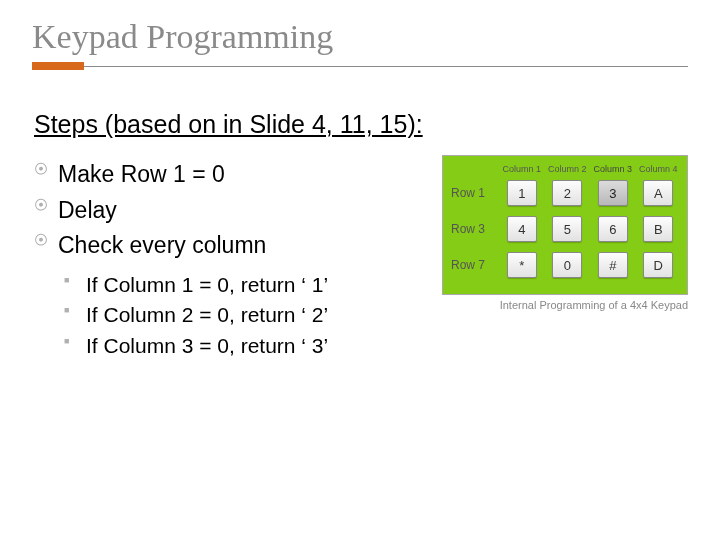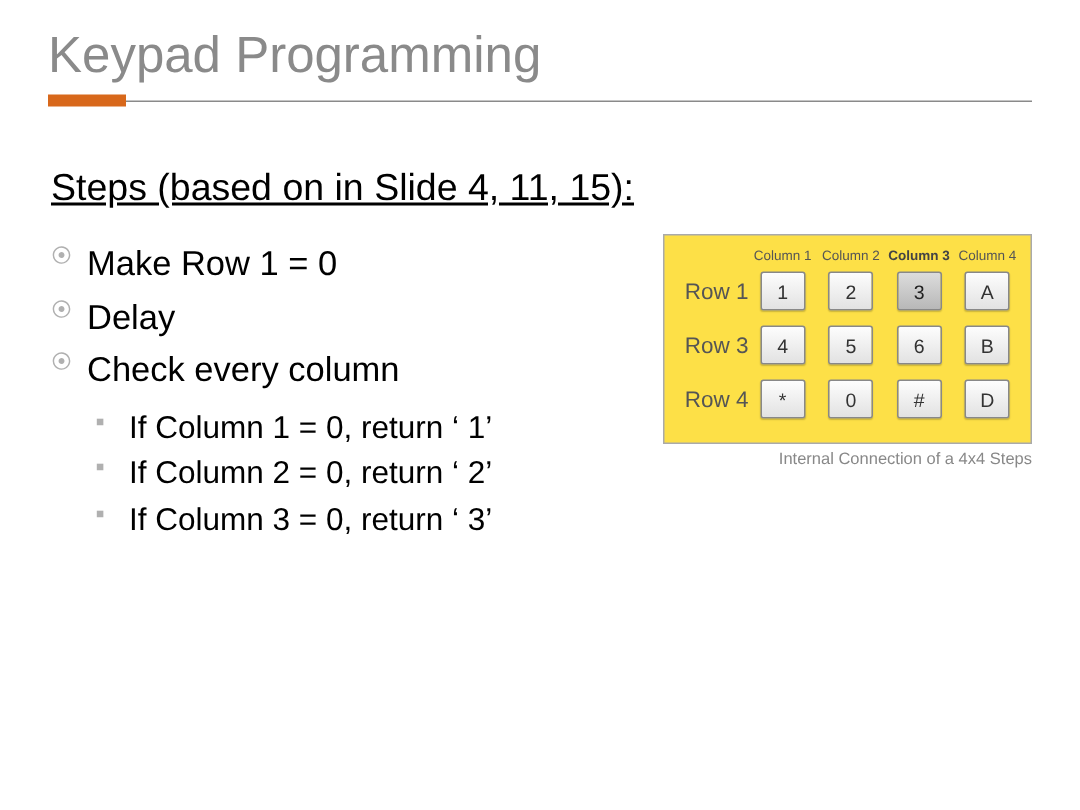--- a/index.html
+++ b/index.html
@@ -16,20 +16,21 @@
     position: relative;
     width: 720px;
     height: 540px;
     padding: 18px 32px 24px 32px;
   }
   .title {
     font-size: 34px;
     color: #8a8a8a;
     margin: 0 0 6px 0;
     font-weight: 400;
+    font-family: Liberation Serif, serif;
   }
   .rule-wrap {
     display: flex;
     align-items: stretch;
     height: 8px;
     margin: 0 0 40px 0;
   }
   .rule-accent {
     width: 52px;
     background: #d8681b;
@@ -92,41 +93,41 @@
     top: 4px;
     font-size: 9px;
     color: #b0b0b0;
   }
   .figwrap {
     width: 246px;
     padding-top: 2px;
   }
   .fig {
     border: 1px solid #aaa;
-    background: #fde047;
+    background: #84cc16;
     padding: 8px 6px 6px 6px;
   }
   .col-labels {
     display: grid;
     grid-template-columns: 50px repeat(4, 1fr);
     font-size: 9px;
     color: #555;
     text-align: center;
     margin-bottom: 6px;
   }
   .krow {
     display: grid;
     grid-template-columns: 50px repeat(4, 1fr);
     align-items: center;
     margin-bottom: 10px;
   }
   .rlab {
-    font-size: 15px;
+    font-size: 12px;
     color: #555;
-    text-align: right;
+    text-align: left;
     padding-left: 2px;
   }
   .key {
     width: 30px;
     height: 26px;
     margin: 0 auto;
     background: linear-gradient(#fdfdfd, #e2e2e2);
     border: 1px solid #888;
     border-radius: 2px;
     font-size: 13px;
@@ -139,21 +140,21 @@
   .key.hl {
     background: linear-gradient(#dcdcdc, #b8b8b8);
     color: #222;
   }
   .caption {
     font-size: 11px;
     color: #888;
     text-align: right;
     margin-top: 4px;
   }
-  .emph { font-weight: bold; color: #444; }
+  .emph { font-weight: normal; color: #444; }
 </style>
 </head>
 <body>
 
 <div class="slide">
   <h1 class="title">Keypad Programming</h1>
   <div class="rule-wrap">
     <div class="rule-accent"></div>
     <div class="rule-line"></div>
   </div>
@@ -194,25 +195,25 @@
             <div class="key">A</div>
           </div>
           <div class="krow">
             <div class="rlab">Row 3</div>
             <div class="key">4</div>
             <div class="key">5</div>
             <div class="key">6</div>
             <div class="key">B</div>
           </div>
           <div class="krow">
-            <div class="rlab">Row 4</div>
+            <div class="rlab">Row 7</div>
             <div class="key">*</div>
             <div class="key">0</div>
             <div class="key">#</div>
             <div class="key">D</div>
           </div>
         </div>
-        <div class="caption">Internal Connection of a 4x4 Steps</div>
+        <div class="caption">Internal Programming of a 4x4 Keypad</div>
       </div>
     </div>
 
   </div>
 </div>
 
 </body></html>

